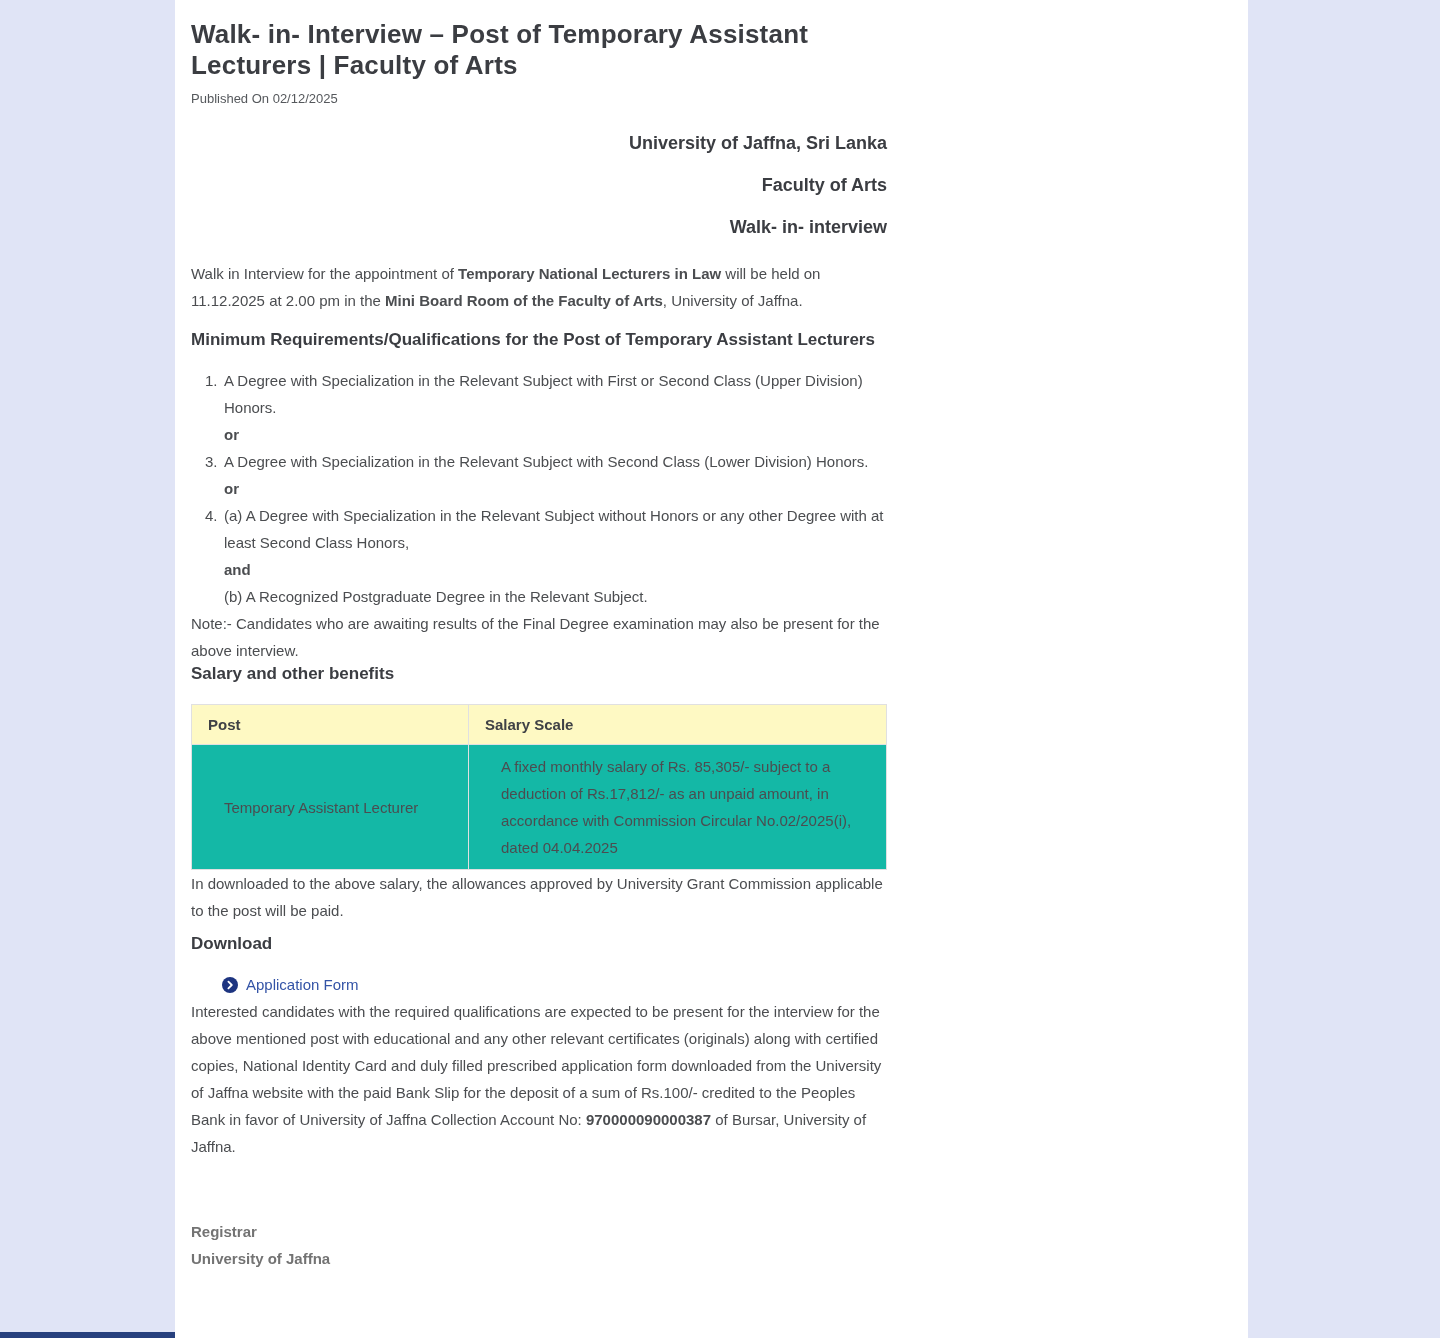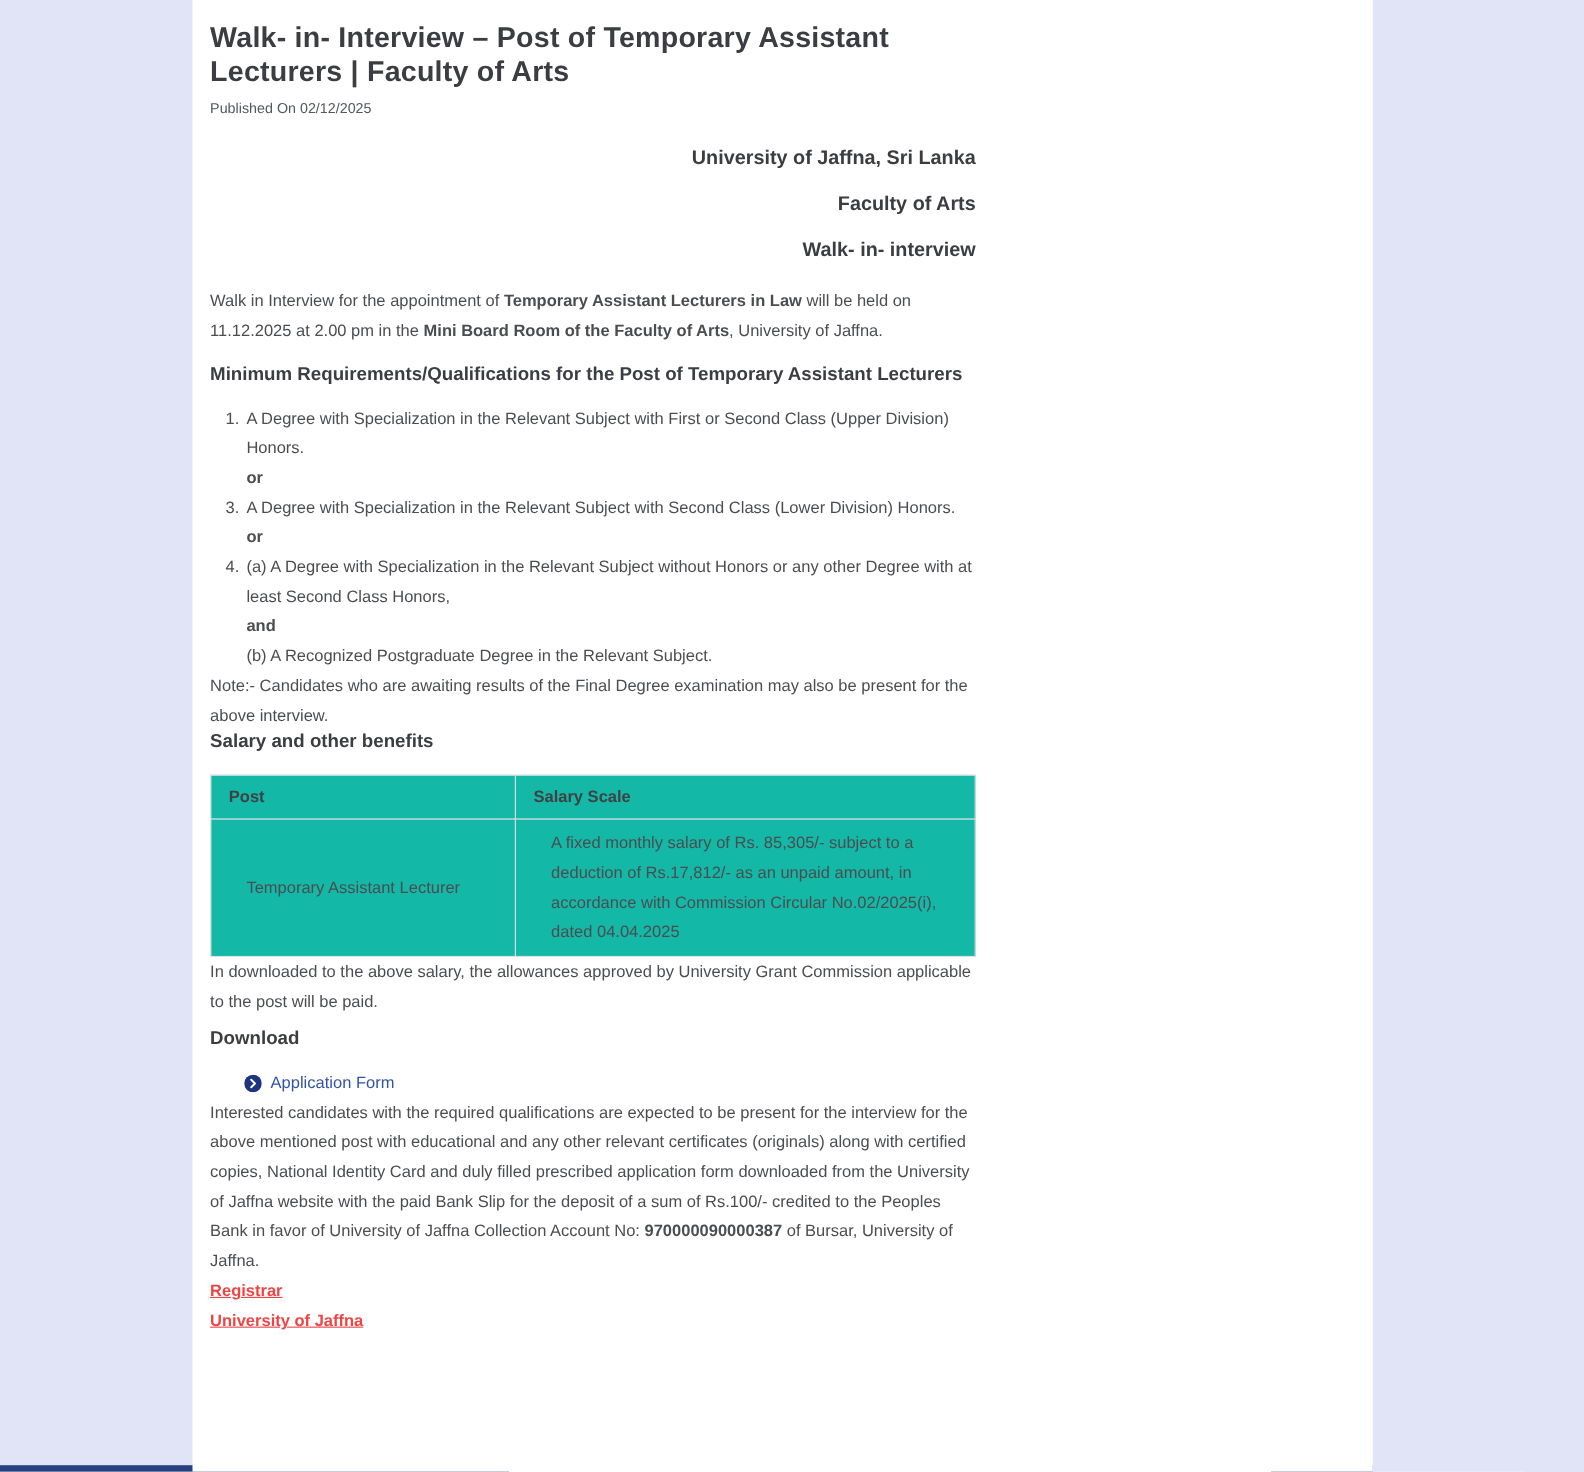--- a/index.html
+++ b/index.html
@@ -93,21 +93,21 @@
   table.salary-table th, table.salary-table td {
     border: 1px solid #e0e0e1;
     text-align: left;
     vertical-align: middle;
     padding: 8px 16px;
     line-height: 27px;
   }
   table.salary-table th {
     font-weight: 700;
     color: #3f4145;
-    background: #14b8a6;
+    background: #fef9c3;
     padding: 6px 16px;
   }
   table.salary-table td { background: #14b8a6; padding-left: 32px; }
   td.col-post { width: 228px; }
 
   .after-table { margin-top: 22px; }
   .download-heading { margin-top: 10px; }
   .download-row {
     margin: 18px 0 0 31px;
     display: flex;
@@ -121,45 +121,45 @@
   }
   .download-link {
     margin-left: 8px;
     font-size: 15px;
     color: #3353a6;
     text-decoration: none;
     cursor: pointer;
   }
   .closing { margin-top: 17px; }
   .signature {
-    font-size: 15px;
-    line-height: 27px;
-    font-weight: 700;
-    color: #ef4444;
-    text-decoration: underline;
+    margin-top: 58px;
+    font-size: 15px;
+    line-height: 27px;
+    font-weight: 700;
+    color: #737373;
   }
   .bold { font-weight: 700; }
 </style>
 </head>
 <body>
 
 <div class="page">
   <div class="footer-bar"></div>
 
   <div class="card">
     <div class="article">
 
       <h1 class="page-title">Walk- in- Interview – Post of Temporary Assistant Lecturers | Faculty of Arts</h1>
       <p class="published">Published On 02/12/2025</p>
 
       <h2 class="center-heading">University of Jaffna, Sri Lanka</h2>
       <h2 class="center-heading">Faculty of Arts</h2>
       <h2 class="center-heading">Walk- in- interview</h2>
 
-      <p class="body-text intro"><span>Walk in Interview for the appointment of </span><span class="bold">Temporary Assistant Lecturers in Law</span><span> will be held on 11.12.2025 at 2.00 pm in the </span><span class="bold">Mini Board Room of the Faculty of Arts</span><span>, University of Jaffna.</span></p>
+      <p class="body-text intro"><span>Walk in Interview for the appointment of </span><span class="bold">Temporary National Lecturers in Law</span><span> will be held on 11.12.2025 at 2.00 pm in the </span><span class="bold">Mini Board Room of the Faculty of Arts</span><span>, University of Jaffna.</span></p>
 
       <h3 class="section-heading req-heading">Minimum Requirements/Qualifications for the Post of Temporary Assistant Lecturers</h3>
 
       <div class="req-list">
         <div class="req-item">
           <span class="req-num">1.</span>
           <span class="req-body">
             <span>A Degree with Specialization in the Relevant Subject with First or Second Class (Upper Division) Honors.</span><br>
             <span class="conj">or</span>
           </span>

